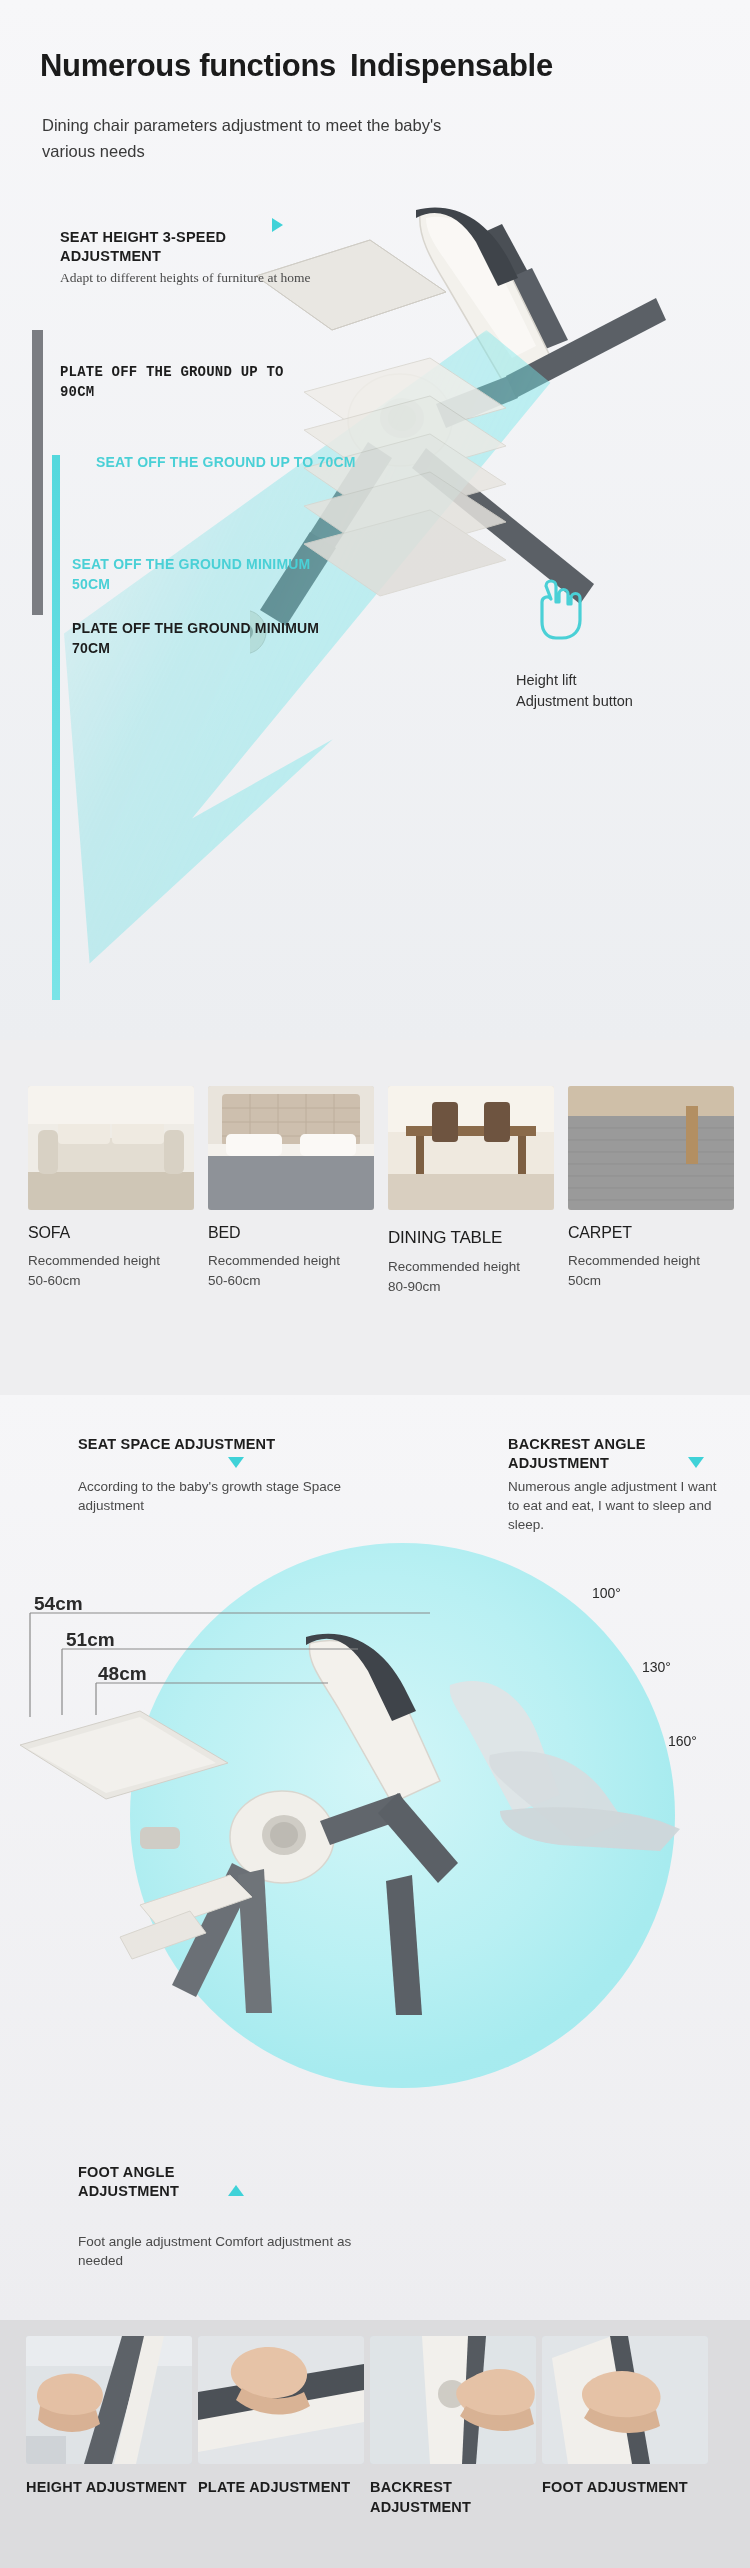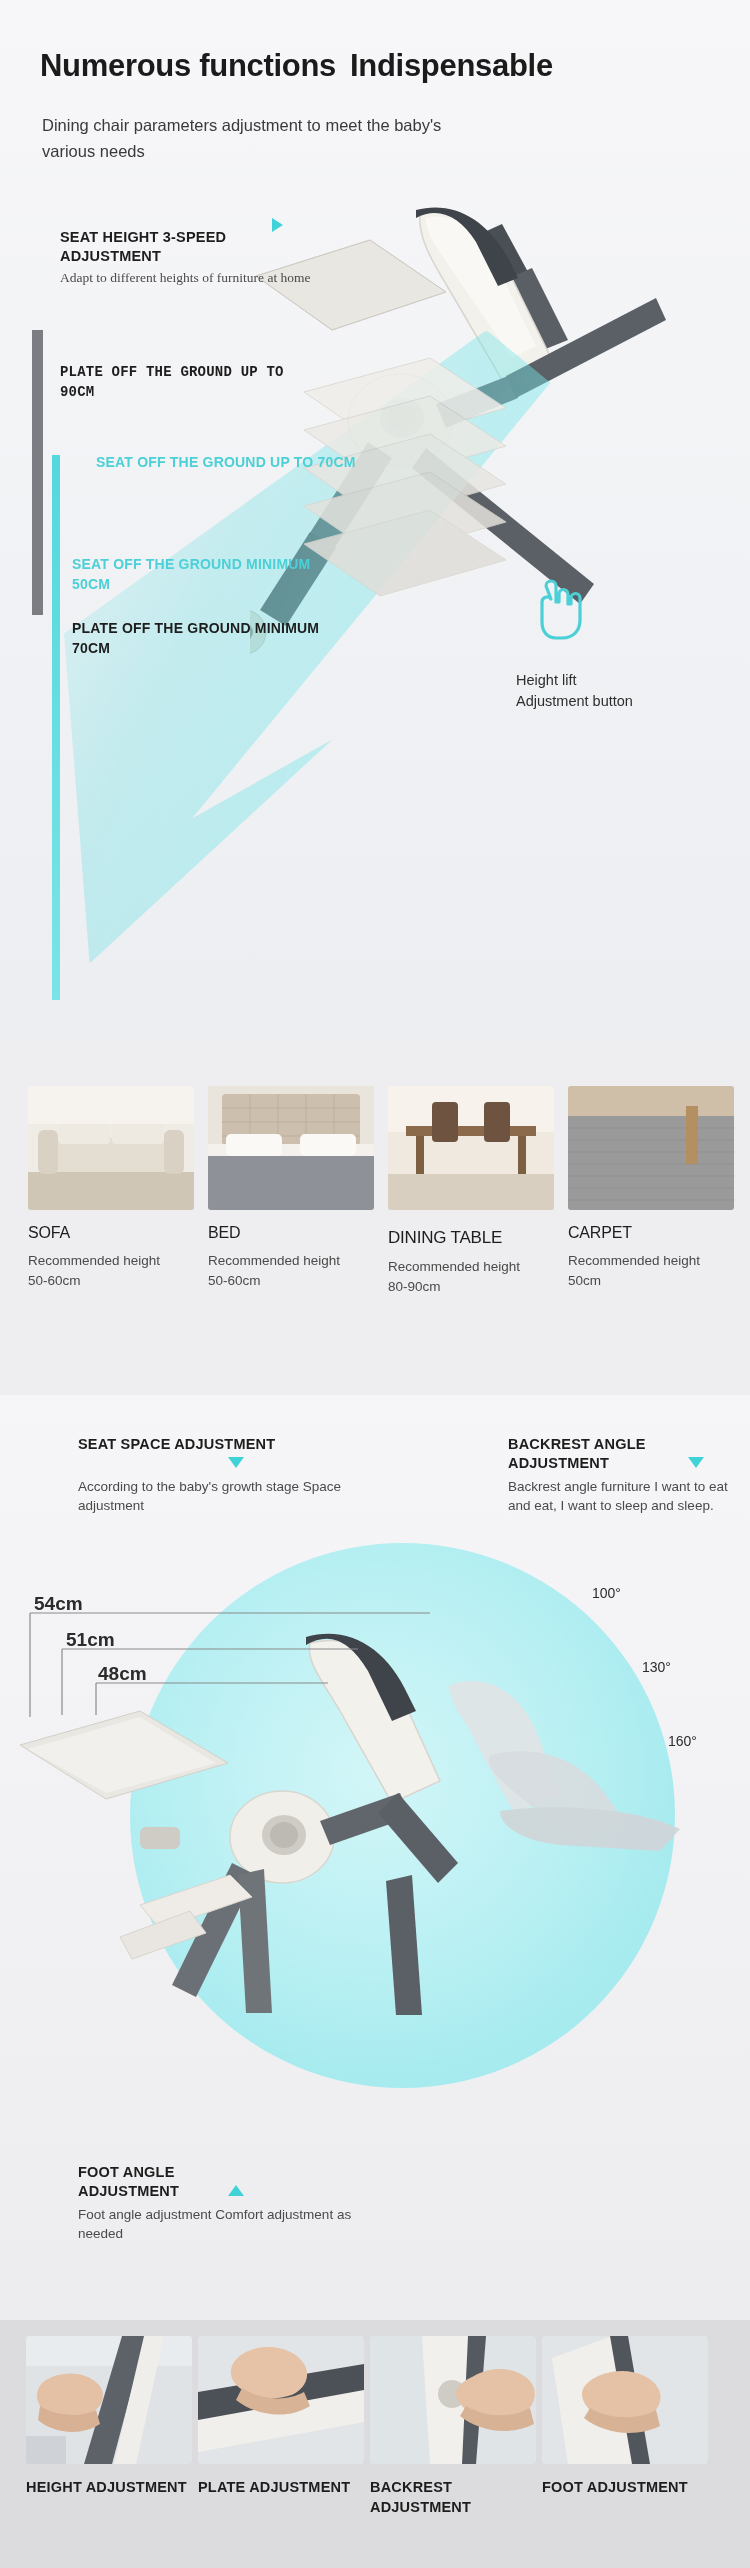--- a/index.html
+++ b/index.html
@@ -351,21 +351,21 @@
   </div>
 
   <div class="sec3">
 
     <div class="lbl-blk ss-lbl" style="width:200px;white-space:pre-line;">SEAT SPACE ADJUSTMENT</div>
     <div class="tri down ss-tri"></div>
     <div class="lbl-desc ss-desc" style="width:300px;white-space:pre-line;">According to the baby's growth stage Space adjustment</div>
 
     <div class="lbl-blk br-lbl" style="width:200px;white-space:pre-line;">BACKREST ANGLE ADJUSTMENT</div>
     <div class="tri down br-tri"></div>
-    <div class="lbl-desc br-desc" style="width:220px;white-space:pre-line;">Backrest angle furniture I want to eat and eat, I want to sleep and sleep.</div>
+    <div class="lbl-desc br-desc" style="width:220px;white-space:pre-line;">Numerous angle adjustment I want to eat and eat, I want to sleep and sleep.</div>
 
     <div class="circle-bg"></div>
 
     <svg style="position:absolute;left:20px;top:150px;" width="710" height="560" viewBox="0 0 710 560">
 
       <path d="M430 140 C470 126 504 150 520 196 L540 250 L494 268 L452 190 C440 166 428 156 430 140 Z" fill="#dfe4e6" opacity="0.95"></path>
       <path d="M470 210 C520 198 562 216 586 250 L604 276 L556 298 L498 250 C478 232 466 224 470 210 Z" fill="#d6dcdf" opacity="0.95"></path>
       <path d="M480 266 C540 258 600 264 640 276 L660 284 L640 306 L540 300 C504 296 480 282 480 266 Z" fill="#cfd6d9" opacity="0.95"></path>
 
       <path d="M290 98 C330 88 362 108 382 152 L420 236 L372 258 L320 166 C304 138 286 118 290 98 Z" fill="#f3f1ec" stroke="#d8d5ce" stroke-width="1.5"></path>
@@ -404,21 +404,21 @@
         <path d="M4 6 v104"></path>
         <path d="M36 42 h296"></path>
         <path d="M36 42 v66"></path>
         <path d="M70 76 h232"></path>
         <path d="M70 76 v32"></path>
       </g>
     </svg>
 
     <div class="lbl-blk fa-lbl" style="width:200px;white-space:pre-line;">FOOT ANGLE ADJUSTMENT</div>
     <div class="tri up fa-tri"></div>
-    <div class="lbl-desc fa-desc" style="width:300px;white-space:pre-line;">Foot angle adjustment Comfort adjustment as needed</div>
+    <div class="lbl-desc fa-desc" style="width:300px;white-space:pre-line;margin-top:27px;">Foot angle adjustment Comfort adjustment as needed</div>
 
   </div>
 
   <div class="sec4">
     <div class="hands">
 
       <div class="hand">
         <div class="hphoto">
           <svg width="166" height="128" viewBox="0 0 166 128">
             <rect width="166" height="128" fill="#dfe3e6"></rect>

